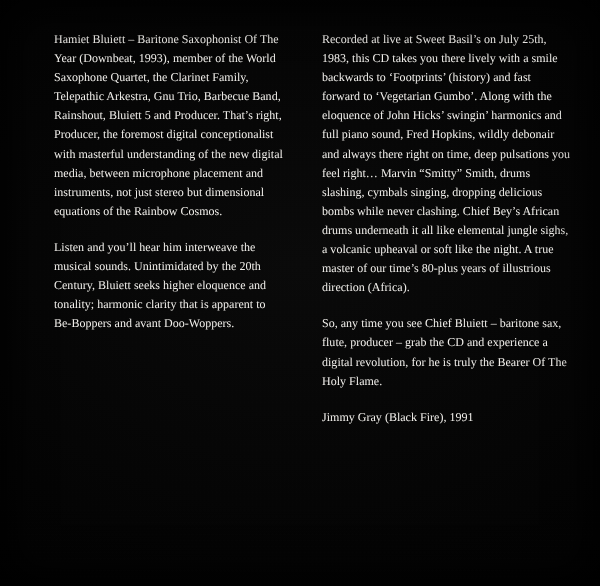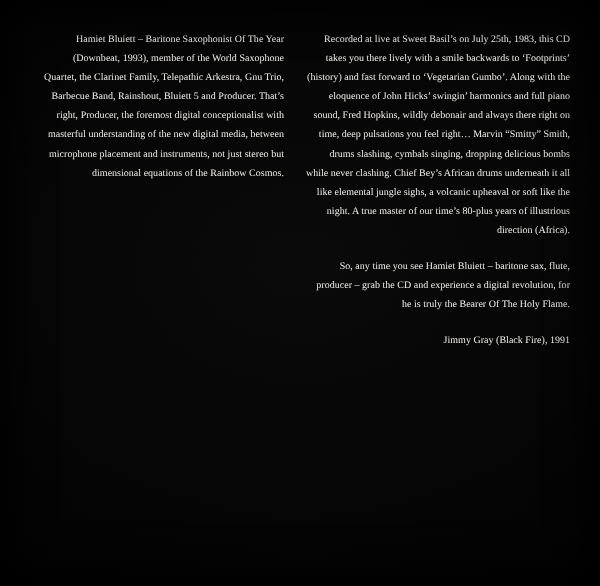--- a/index.html
+++ b/index.html
@@ -47,25 +47,25 @@
     box-sizing: border-box;
   }
   .col-left {
     width: 268px;
     padding-right: 22px;
   }
   .col-right {
     width: 264px;
   }
   p.para {
-    margin: 0 0 17px 0;
-    font-size: 10px;
+    margin: 0 0 17px 16px;
+    font-size: 12px;
     line-height: 19.1px;
     color: #f2f0ec;
-    text-align: right;
+    text-align: left;
     letter-spacing: 0.02px;
     text-rendering: geometricPrecision;
   }
   p.para:last-child {
     margin-bottom: 0;
   }
   .signature {
     margin-top: 20px;
     font-size: 12.4px;
     line-height: 19.1px;
@@ -81,24 +81,25 @@
 </head>
 <body>
 
 <div class="liner">
   <div class="grain"></div>
 
   <div class="columns">
 
     <div class="col col-left">
       <p class="para">Hamiet Bluiett – Baritone Saxophonist Of The Year (Downbeat, 1993), member of the World Saxophone Quartet, the Clarinet Family, Telepathic Arkestra, Gnu Trio, Barbecue Band, Rainshout, Bluiett 5 and Producer. That’s right, Producer, the foremost digital conceptionalist with masterful understanding of the new digital media, between microphone placement and instruments, not just stereo but dimensional equations of the Rainbow Cosmos.</p>
+      <p class="para">Listen and you’ll hear him interweave the musical sounds. Unintimidated by the 20th Century, Bluiett seeks higher eloquence and tonality; harmonic clarity that is apparent to Be-Boppers and avant Doo-Woppers.</p>
     </div>
 
     <div class="col col-right">
       <p class="para">Recorded at live at Sweet Basil’s on July 25th, 1983, this CD takes you there lively with a smile backwards to ‘Footprints’ (history) and fast forward to ‘Vegetarian Gumbo’. Along with the eloquence of John Hicks’ swingin’ harmonics and full piano sound, Fred Hopkins, wildly debonair and always there right on time, deep pulsations you feel right… Marvin “Smitty” Smith, drums slashing, cymbals singing, dropping delicious bombs while never clashing. Chief Bey’s African drums underneath it all like elemental jungle sighs, a volcanic upheaval or soft like the night. A true master of our time’s 80-plus years of illustrious direction (Africa).</p>
-      <p class="para">So, any time you see Hamiet Bluiett – baritone sax, flute, producer – grab the CD and experience a digital revolution, for he is truly the Bearer Of The Holy Flame.</p>
+      <p class="para">So, any time you see Chief Bluiett – baritone sax, flute, producer – grab the CD and experience a digital revolution, for he is truly the Bearer Of The Holy Flame.</p>
       <p class="para signature">Jimmy Gray (Black Fire), 1991</p>
     </div>
 
   </div>
 
   <div class="edge-fade"></div>
 </div>
 
 </body></html>

